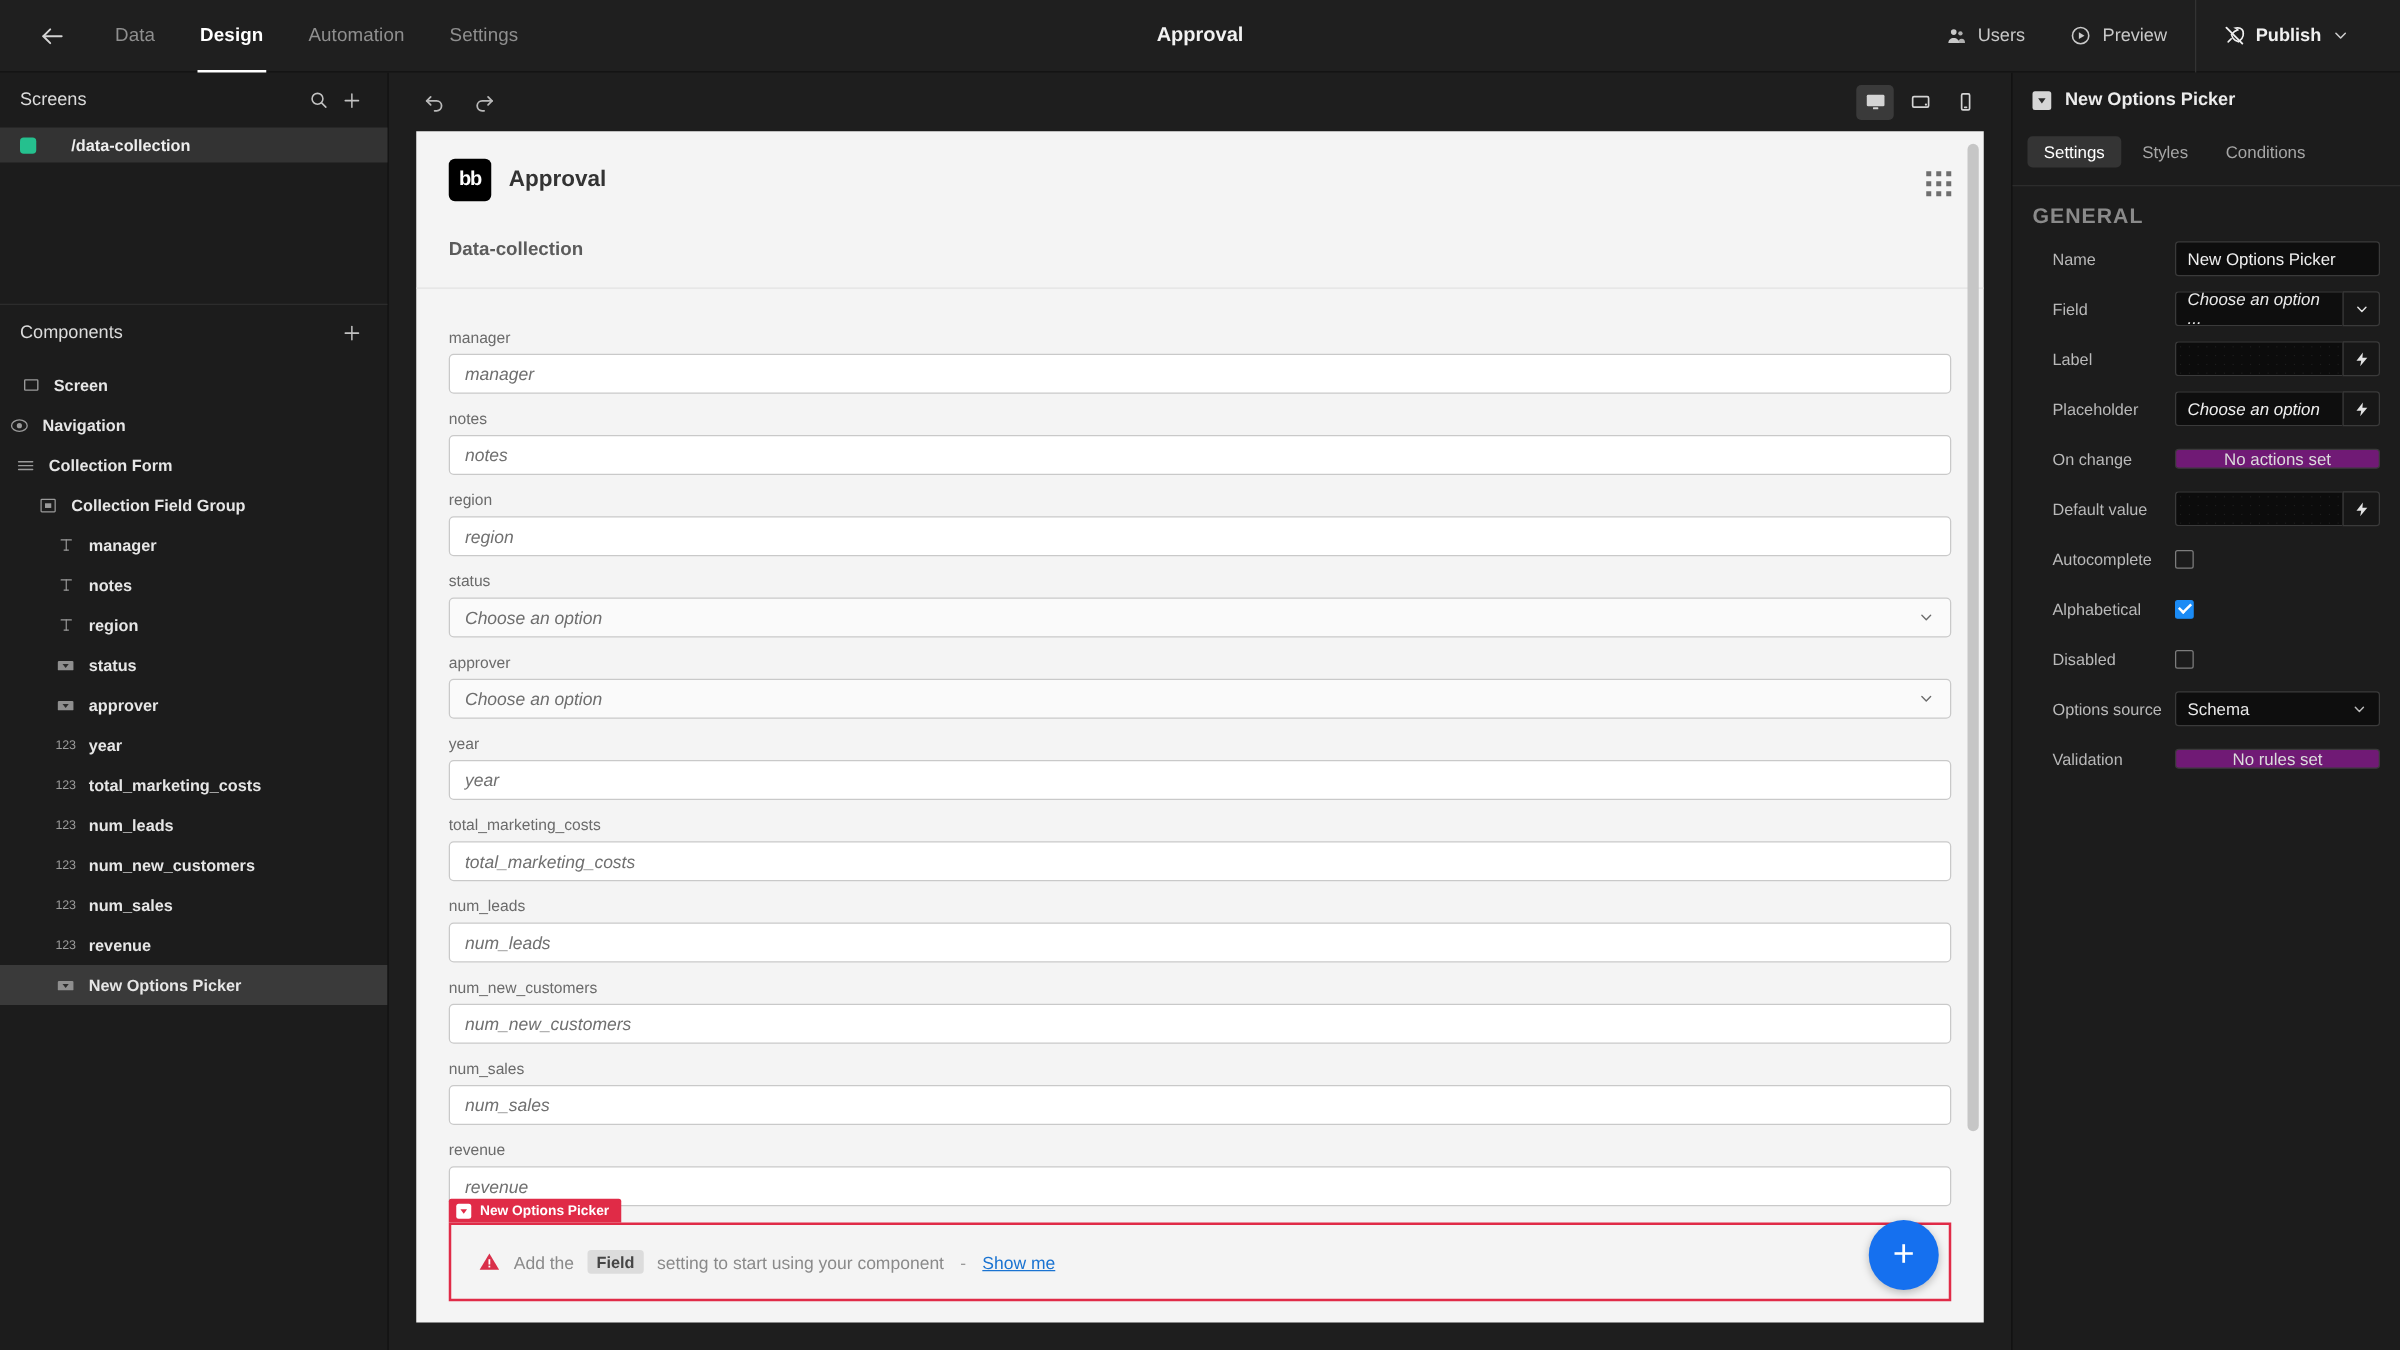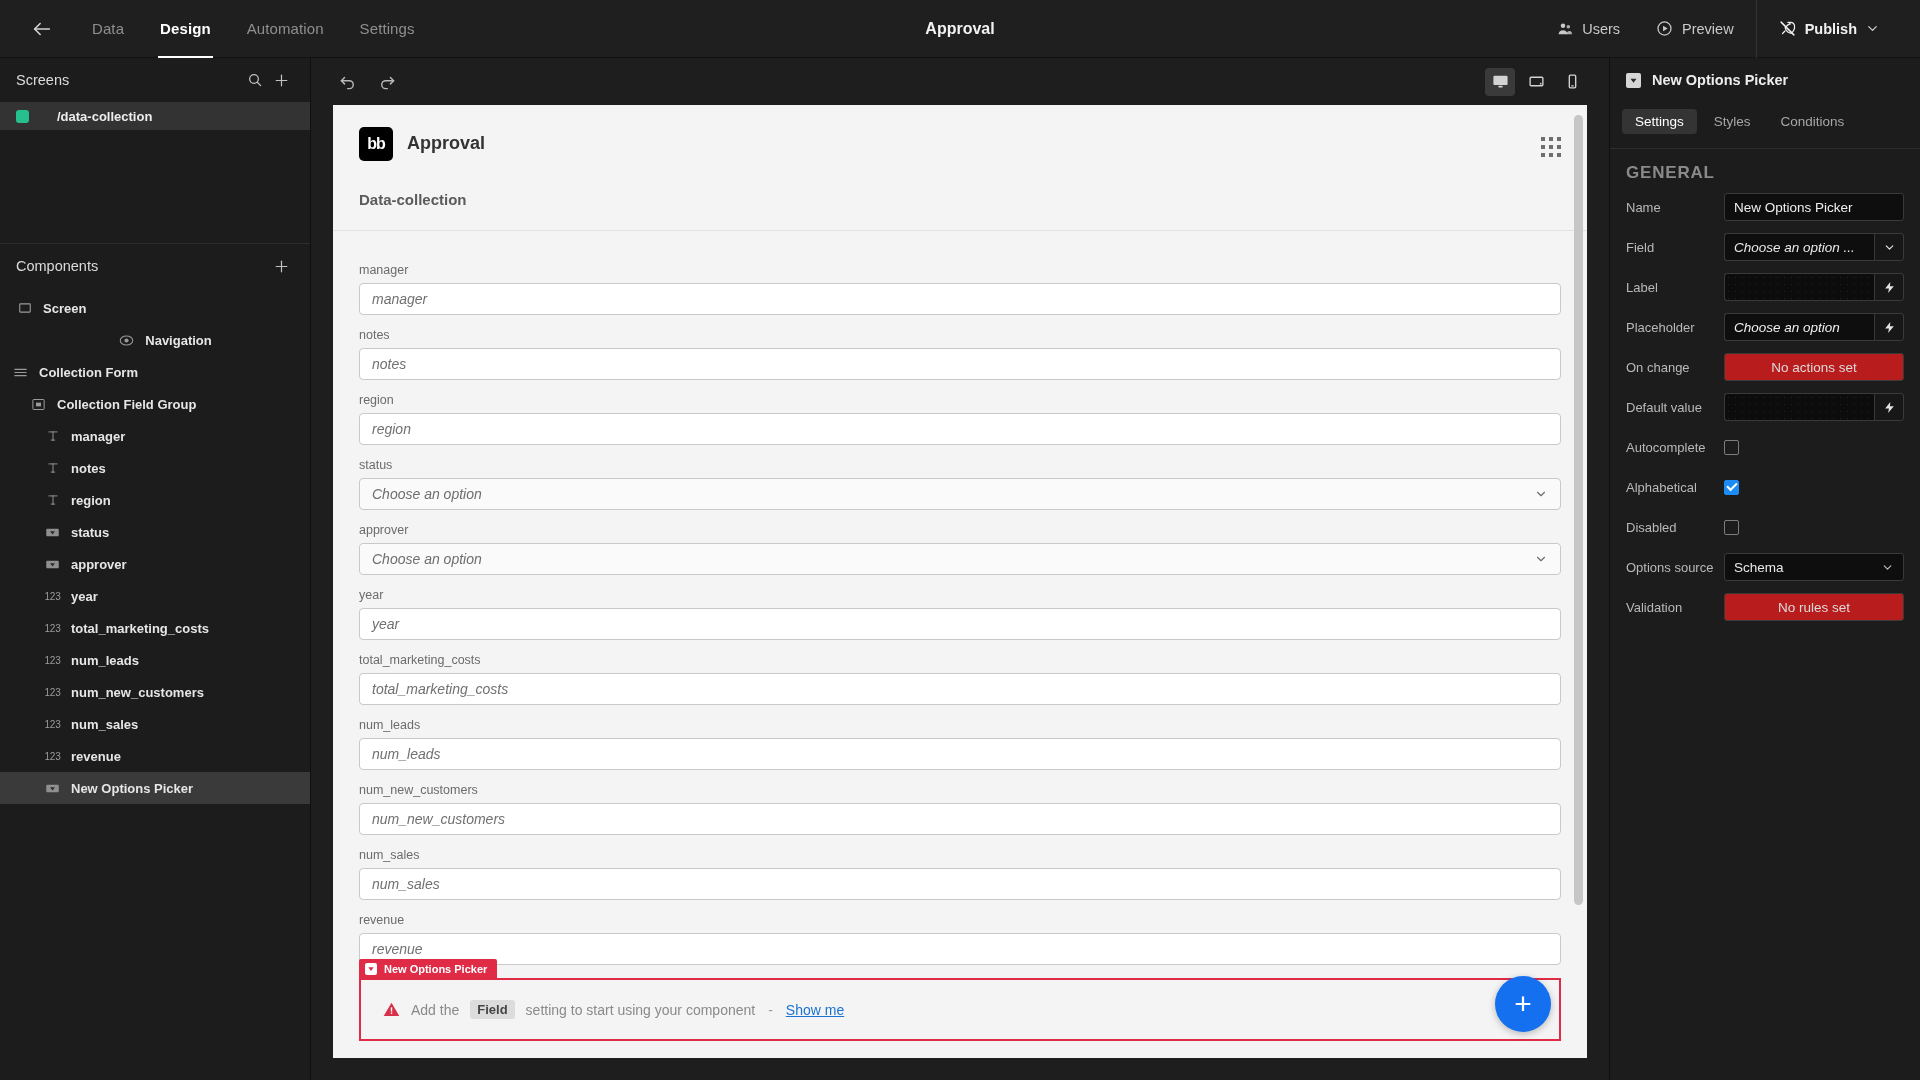--- a/index.html
+++ b/index.html
@@ -195,21 +195,21 @@
   .rp-tabs { display: flex; align-items: center; padding: 0 12px; gap: 4px; height: 38px; }
   .rp-tab {
     padding: 5px 13px; border-radius: 4px; color: #a6a6a6; font-size: 13.5px; cursor: pointer;
   }
   .rp-tab.active { background: #343434; color: #ffffff; }
   .rp-sep { height: 1px; background: #2c2c2c; margin-top: 8px;}
   .rp-section-label { color: #8a8a8a; font-size: 17px; font-weight: 700; letter-spacing: .8px; padding: 14px 0 8px 16px; }
 
   .rp-rows { padding: 0 16px; }
   .rp-row { display: flex; align-items: center; min-height: 32px; margin-bottom: 8px; }
-  .rp-row-label { width: 98px; flex: 0 0 98px; color: #b9b9b9; font-size: 13px; }
+  .rp-row-label { width: 98px; flex: 0 0 98px; color: #b9b9b9; font-size: 13px; margin-left: 16px; }
   .rp-ctl { flex: 1 1 auto; display: flex; }
 
   .rp-input {
     flex: 1 1 auto; height: 28px; background: #0e0e0e; border: 1px solid #3a3a3a;
     border-radius: 3px; color: #efefef; font-size: 13.5px;
     display: flex; align-items: center; padding: 0 9px; cursor: text;
     overflow: hidden; white-space: nowrap;
   }
   .rp-input.italic { font-style: italic; }
   .rp-input.empty { background: #0c0c0c; }
@@ -221,21 +221,21 @@
   .rp-select .chev { margin-left: auto; color: #bcbcbc; font-style: normal; }
   .rp-split { display: flex; flex: 1 1 auto; }
   .rp-split .rp-input, .rp-split .rp-select { border-radius: 3px 0 0 3px; border-right: none; }
   .rp-addon {
     width: 30px; flex: 0 0 30px; height: 28px; background: #171717;
     border: 1px solid #3a3a3a; border-radius: 0 3px 3px 0;
     display: flex; align-items: center; justify-content: center;
     color: #e3e3e3; cursor: pointer; font-size: 13px;
   }
   .rp-btn {
-    flex: 1 1 auto; height: 28px; background: #b91c1c; border: 1px solid #3a3a3a;
+    flex: 1 1 auto; height: 16px; background: #701a75; border: 1px solid #3a3a3a;
     border-radius: 3px; color: #dcdcdc; font-size: 13.5px;
     display: flex; align-items: center; justify-content: center; cursor: pointer;
   }
   .rp-check {
     width: 15px; height: 15px; border: 1.6px solid #7d7d7d; border-radius: 2px;
     background: transparent; cursor: pointer; flex: 0 0 15px;
   }
   .rp-check.checked {
     background: #1B8BF5; border-color: #1B8BF5;
     display: flex; align-items: center; justify-content: center;
@@ -350,21 +350,21 @@
 
       <div class="components-list" id="components-list">
           <div class="comp-item" style="padding-left: 16px;">
             <span class="comp-ico">
               <svg width="14" height="14" viewBox="0 0 24 24" fill="none" stroke="currentColor" stroke-width="1.9">
                 <rect x="3" y="5" width="18" height="14" rx="1"></rect>
               </svg>
             </span>
             <span>Screen</span>
           </div>
-          <div class="comp-item" style="padding-left: 20px; justify-content: center;">
+          <div class="comp-item" style="padding-left: 7px;">
             <span class="comp-ico">
               <svg width="15" height="15" viewBox="0 0 24 24" fill="none" stroke="currentColor" stroke-width="1.7">
                 <ellipse cx="12" cy="12" rx="10" ry="7.3"></ellipse>
                 <circle cx="12" cy="12" r="3.3" fill="currentColor" stroke="none"></circle>
               </svg>
             </span>
             <span>Navigation</span>
           </div>
           <div class="comp-item" style="padding-left: 12px;">
             <span class="comp-ico">

